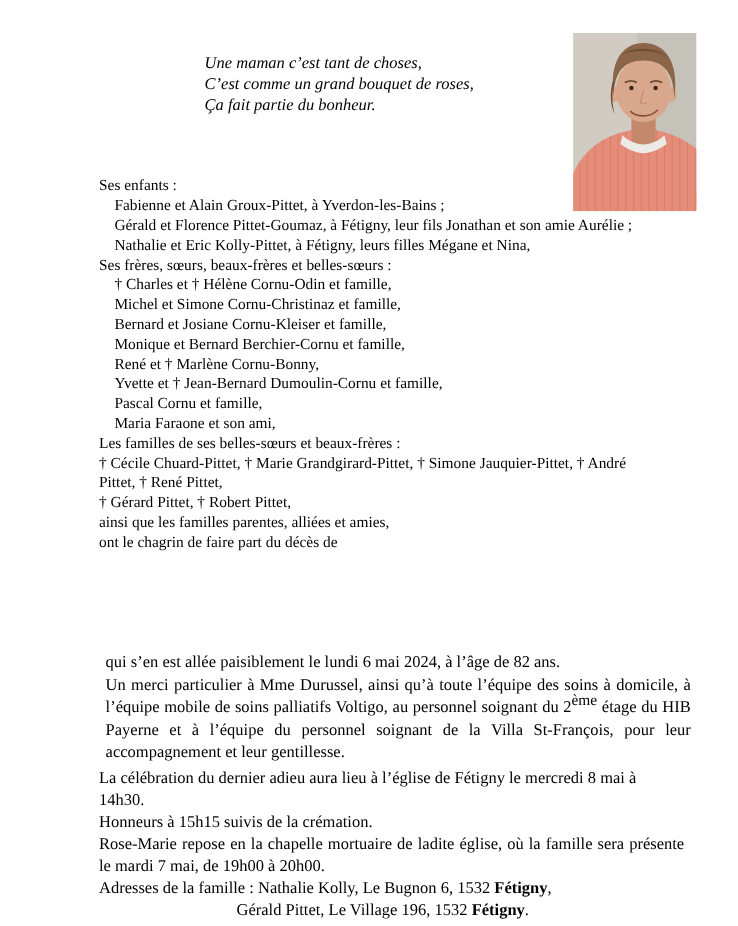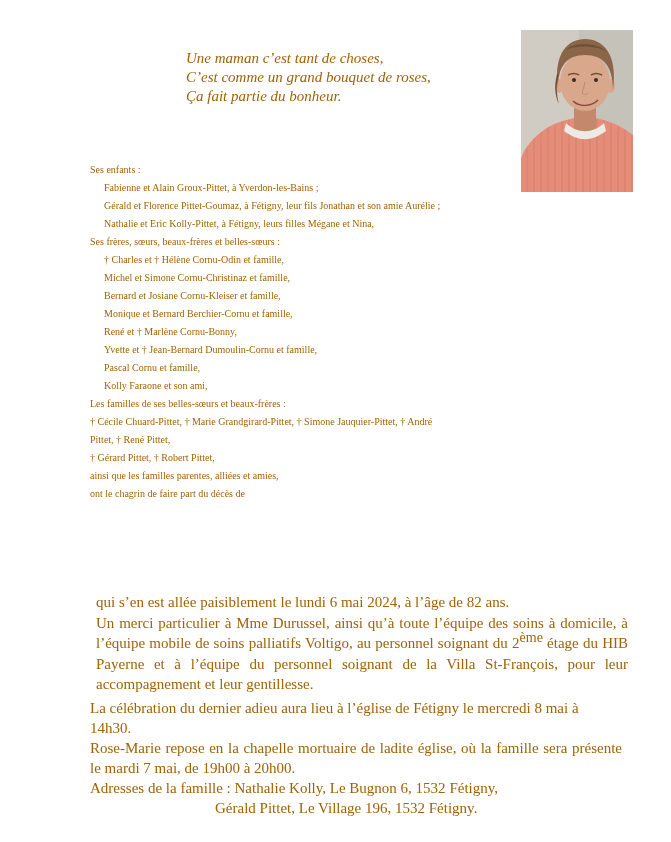--- a/index.html
+++ b/index.html
@@ -1,57 +1,57 @@
 <!DOCTYPE html>
 <html lang="fr"><head>
 <meta charset="utf-8">
 <style>
   html,body{margin:0;padding:0;background:#ffffff;}
   .page{
     position:relative;
     width:633px;height:842px;
     background:#ffffff;
     font-family:"Liberation Serif", serif;
-    color:#a16207;
+    color:#000000;
     overflow:hidden;
   }
   
   .poem{
     position:absolute;left:186px;top:49px;
     font-style:italic;font-size:15px;line-height:19px;
   }
   
   .photo{
     position:absolute;left:521px;top:30px;width:128px;height:162px;
   }
   .photo svg{display:block;}
   
   .family{
     position:absolute;left:90px;top:161px;width:545px;
-    font-size:10px;line-height:18px;white-space:nowrap;
+    font-size:14px;line-height:18px;white-space:nowrap;
   }
   .family .ind{padding-left:14px;}
   
   .doc-title{
     position:absolute;left:80px;top:544px;width:532px;
     text-align:center;font-weight:bold;font-size:20px;line-height:24px;
   }
   
   .block1{
     position:absolute;left:96px;top:592px;width:532px;
     font-size:15px;line-height:20.5px;
   }
   .block2{
     position:absolute;left:90px;top:698px;width:532px;
     font-size:15px;line-height:20px;
   }
   .just{text-align:justify;}
   .addr2{padding-left:125px;}
   sup{font-size:14px;line-height:0;vertical-align:super;}
-  b{font-weight:normal;margin-top:28px;}
+  b{font-weight:bold;margin-top:28px;}
 </style>
 </head>
 <body>
 
 <div class="page">
 
   <div class="poem">
     <div>Une maman c’est tant de choses,</div>
     <div>C’est comme un grand bouquet de roses,</div>
     <div>Ça fait partie du bonheur.</div>
@@ -122,35 +122,36 @@
     <div class="ind">Gérald et Florence Pittet-Goumaz, à Fétigny, leur fils Jonathan et son amie Aurélie ;</div>
     <div class="ind">Nathalie et Eric Kolly-Pittet, à Fétigny, leurs filles Mégane et Nina,</div>
     <div>Ses frères, sœurs, beaux-frères et belles-sœurs :</div>
     <div class="ind">† Charles et † Hélène Cornu-Odin et famille,</div>
     <div class="ind">Michel et Simone Cornu-Christinaz et famille,</div>
     <div class="ind">Bernard et Josiane Cornu-Kleiser et famille,</div>
     <div class="ind">Monique et Bernard Berchier-Cornu et famille,</div>
     <div class="ind">René et † Marlène Cornu-Bonny,</div>
     <div class="ind">Yvette et † Jean-Bernard Dumoulin-Cornu et famille,</div>
     <div class="ind">Pascal Cornu et famille,</div>
-    <div class="ind">Kolly Faraone et son ami,</div>
+    <div class="ind">Maria Faraone et son ami,</div>
     <div>Les familles de ses belles-sœurs et beaux-frères :</div>
     <div>† Cécile Chuard-Pittet, † Marie Grandgirard-Pittet, † Simone Jauquier-Pittet, † André</div>
     <div>Pittet, † René Pittet,</div>
     <div>† Gérard Pittet, † Robert Pittet,</div>
     <div>ainsi que les familles parentes, alliées et amies,</div>
     <div>ont le chagrin de faire part du décès de</div>
   </div>
 
 
   <div class="block1">
     <div>qui s’en est allée paisiblement le lundi 6 mai 2024, à l’âge de 82 ans.</div>
     <div class="just"><span>Un merci particulier à Mme Durussel, ainsi qu’à toute l’équipe des soins à domicile, à l’équipe mobile de soins palliatifs Voltigo, au personnel soignant du 2</span><sup>ème</sup><span> étage du HIB Payerne et à l’équipe du personnel soignant de la Villa St-François, pour leur accompagnement et leur gentillesse.</span></div>
   </div>
 
   <div class="block2">
     <div>La célébration du dernier adieu aura lieu à l’église de Fétigny le mercredi 8 mai à 14h30.</div>
+    <div>Honneurs à 15h15 suivis de la crémation.</div>
     <div class="just">Rose-Marie repose en la chapelle mortuaire de ladite église, où la famille sera présente le mardi 7 mai, de 19h00 à 20h00.</div>
     <div><span>Adresses de la famille : Nathalie Kolly, Le Bugnon 6, 1532 </span><b>Fétigny</b><span>,</span></div>
     <div class="addr2"><span>Gérald Pittet, Le Village 196, 1532 </span><b>Fétigny</b><span>.</span></div>
   </div>
 
 </div>
 
 </body></html>

